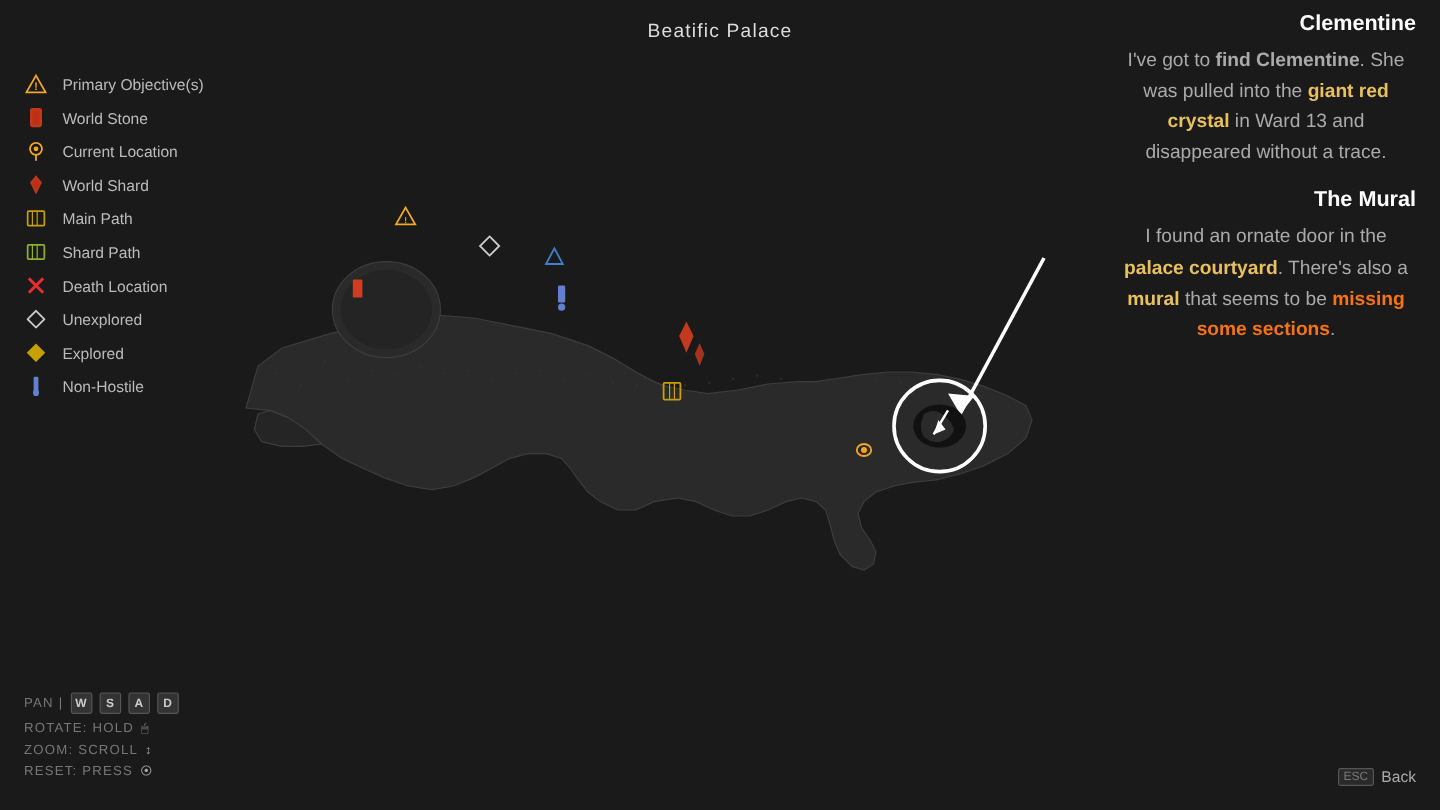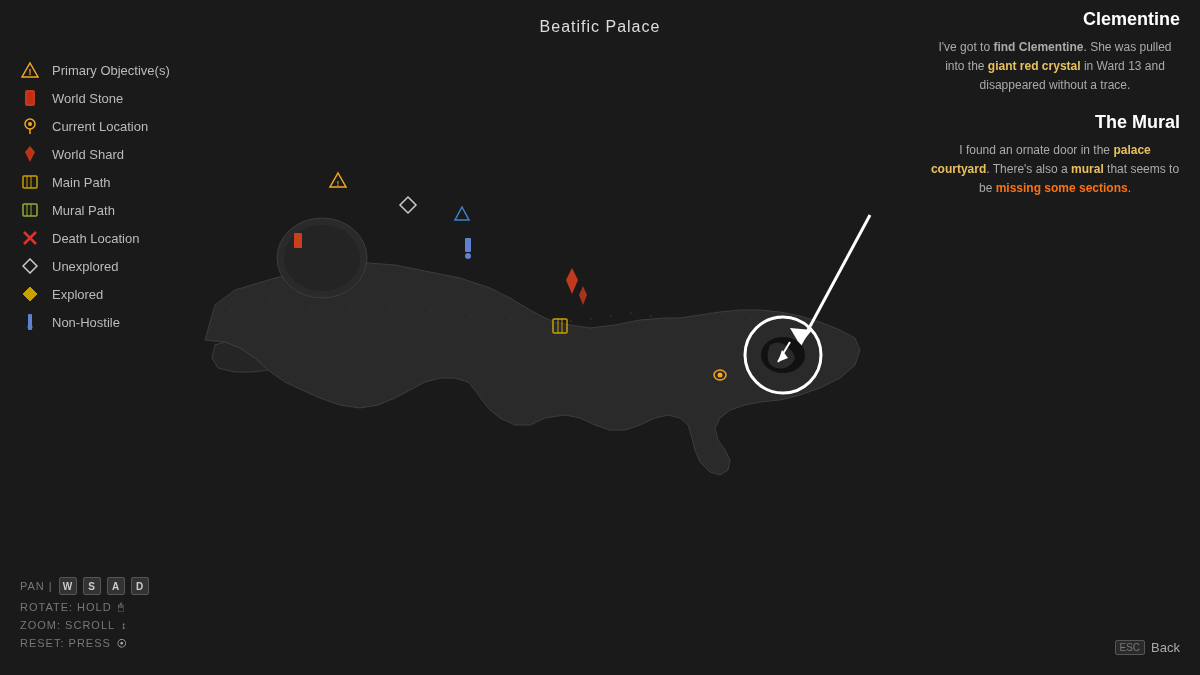--- a/index.html
+++ b/index.html
@@ -154,21 +154,21 @@
       z-index: 10;
     }
     .quest-title {
       font-size: 18px;
       color: #fff;
       text-align: right;
       margin-bottom: 8px;
       font-weight: bold;
     }
     .quest-text {
-      font-size: 12px;
+      font-size: 16px;
       color: #aaa;
       text-align: center;
       line-height: 1.6;
       margin-bottom: 16px;
     }
 
     
     .bottom-controls {
       position: absolute;
       bottom: 20px;
@@ -323,21 +323,21 @@
   </div>
 
   <div class="legend-item">
     <div class="legend-icon">
       <svg width="16" height="18" viewBox="0 0 16 18">
         <rect x="1" y="3" width="14" height="12" rx="1" fill="none" stroke="#90b030" stroke-width="1.5"></rect>
         <line x1="5" y1="3" x2="5" y2="15" stroke="#90b030" stroke-width="1"></line>
         <line x1="9" y1="3" x2="9" y2="15" stroke="#90b030" stroke-width="1"></line>
       </svg>
     </div>
-    <span>Mural Path</span>
+    <span>Shard Path</span>
   </div>
 
   <div class="legend-item">
     <div class="legend-icon">
       <svg width="16" height="16" viewBox="0 0 16 16">
         <line x1="2" y1="2" x2="14" y2="14" stroke="#e03030" stroke-width="2.5"></line>
         <line x1="14" y1="2" x2="2" y2="14" stroke="#e03030" stroke-width="2.5"></line>
       </svg>
     </div>
     <span>Death Location</span>

